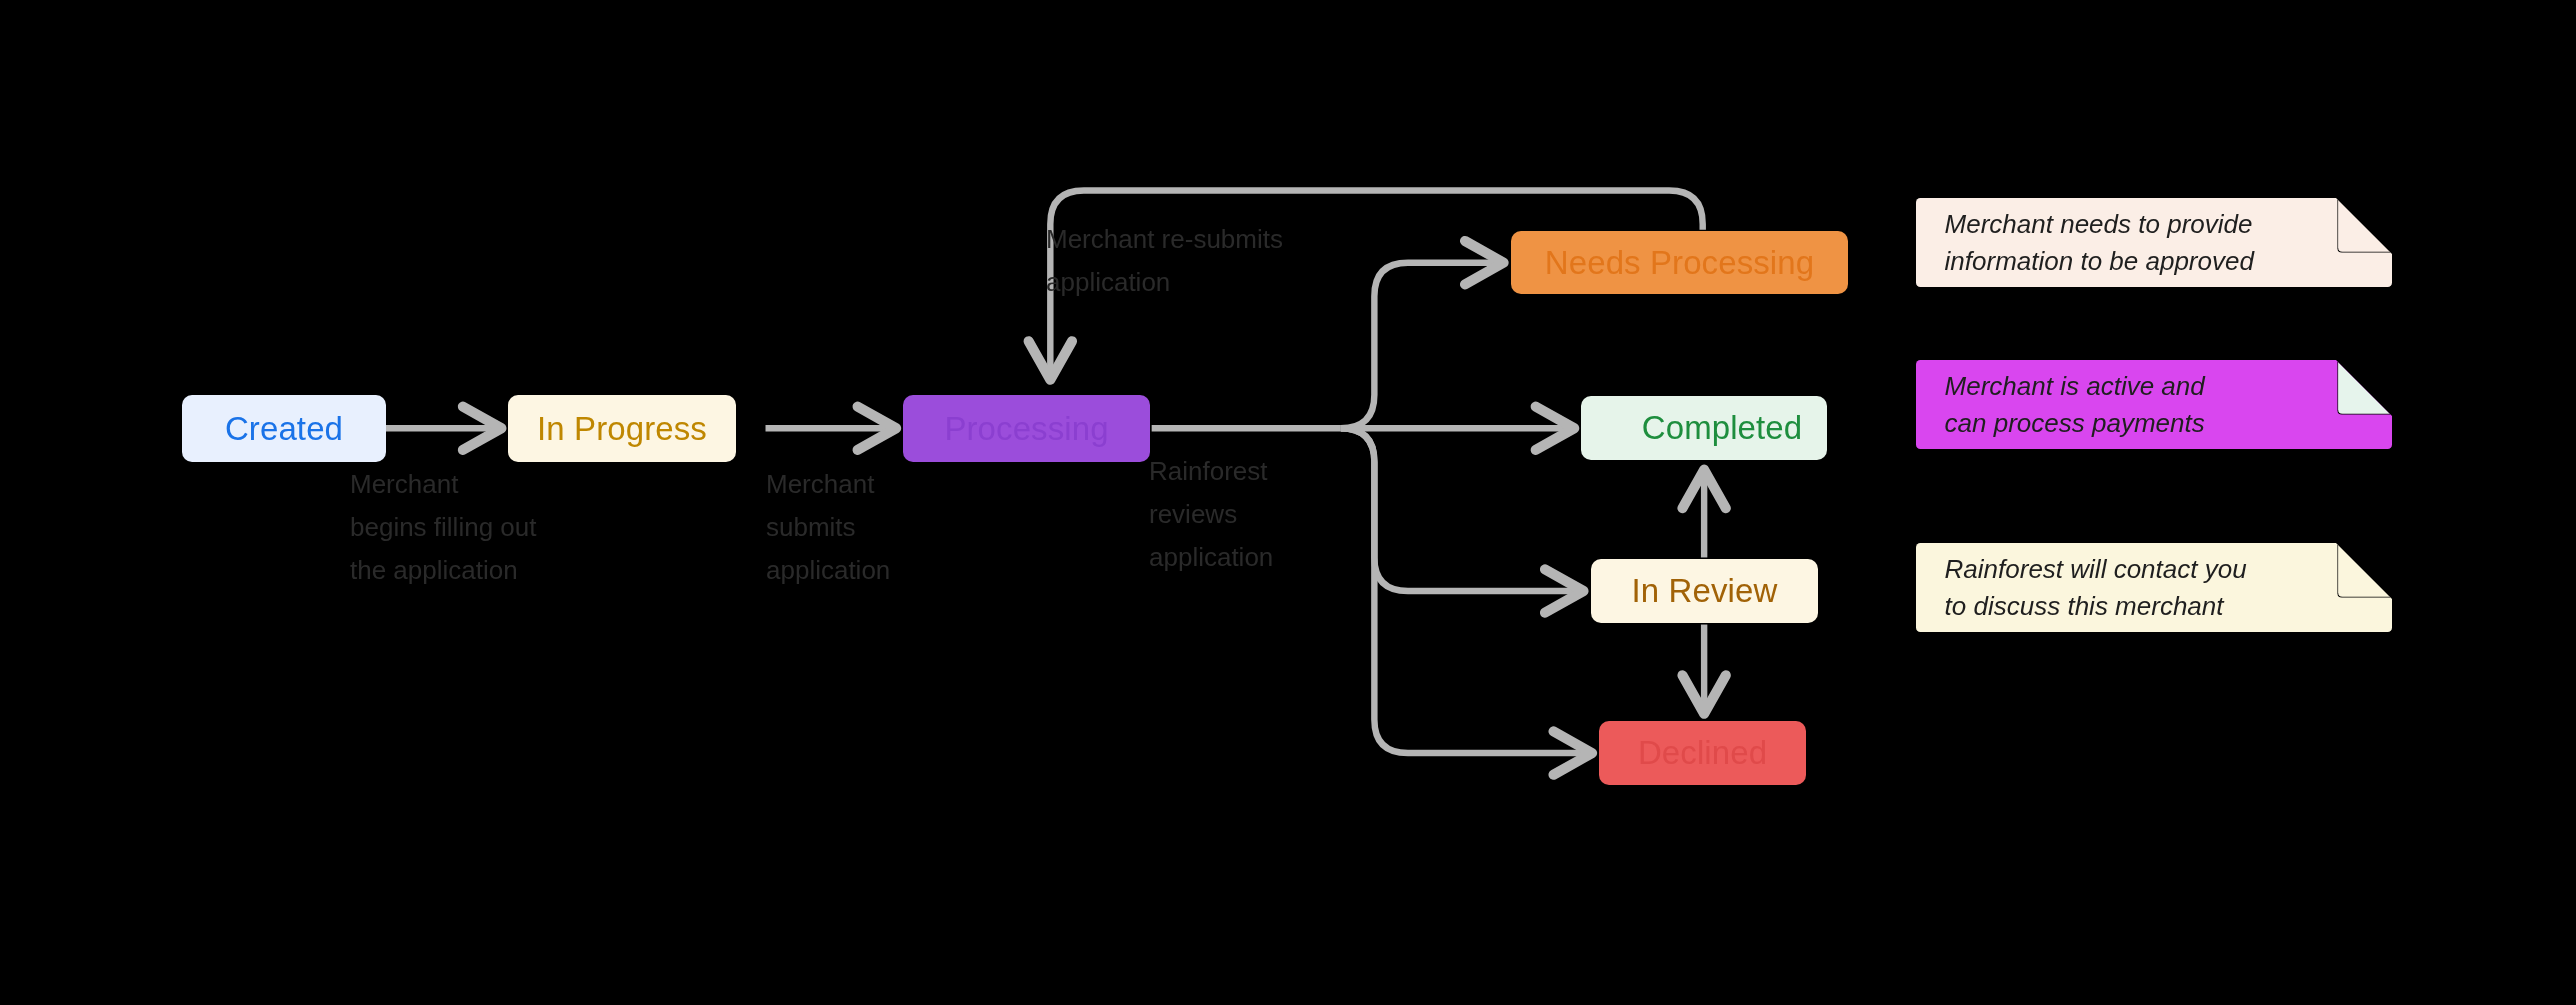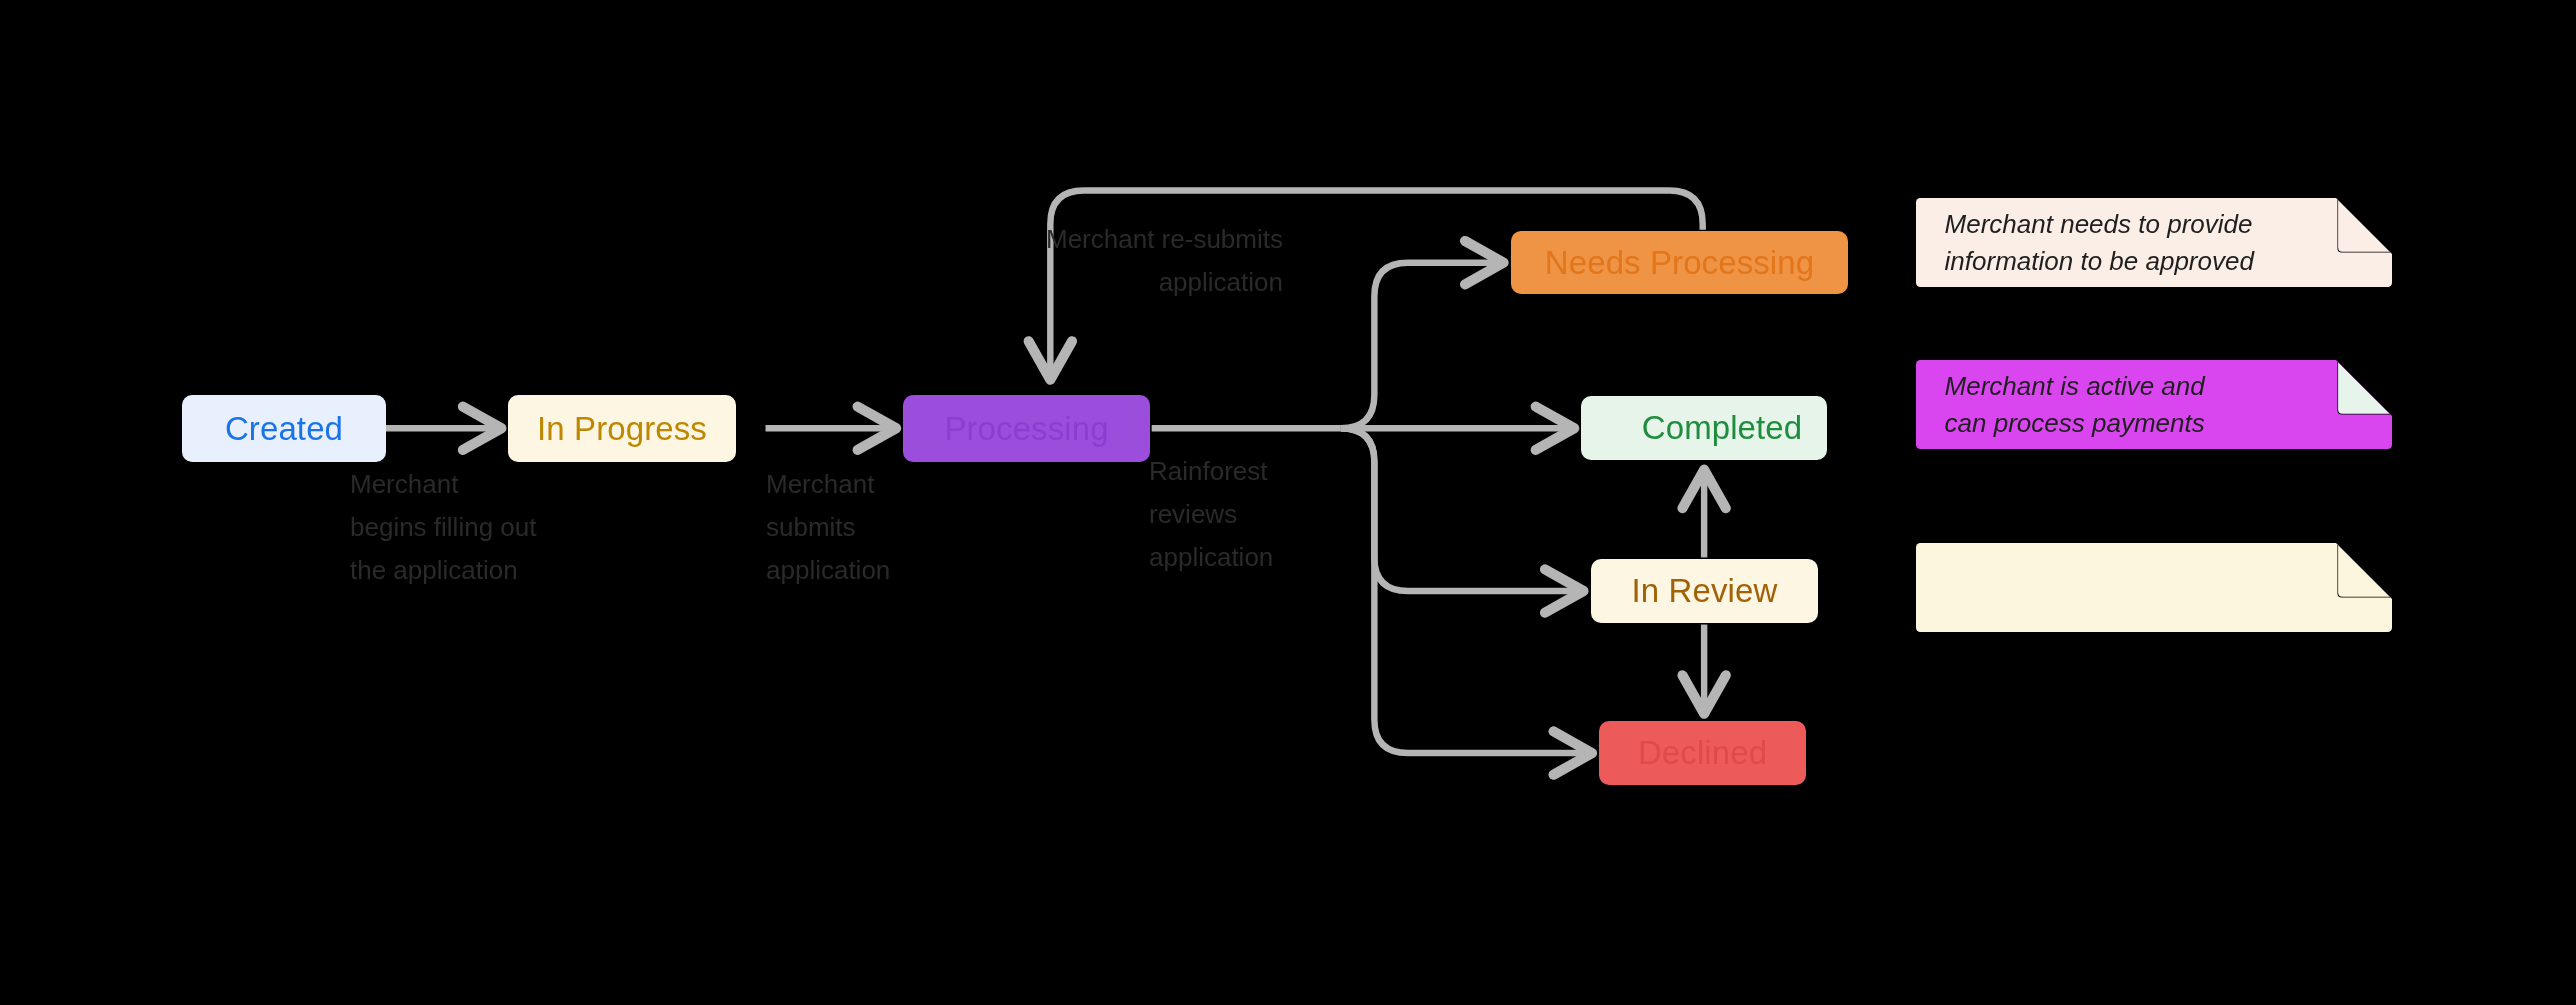--- a/index.html
+++ b/index.html
@@ -57,21 +57,21 @@
   .edge-label {
     position: absolute;
     font-size: 26px;
     line-height: 43px;
     color: #2a2a2a;
     white-space: pre-line;
   }
   .el-created-inprogress { left: 350px;  top: 463px; }
   .el-inprogress-proc    { left: 766px; top: 463px; }
   .el-proc-out           { left: 1149px; top: 450px; }
-  .el-resubmit           { left: 1046px; top: 218px; text-align: right; }
+  .el-resubmit           { left: 1046px; top: 218px; }
 
   
   .note {
     position: absolute;
     box-sizing: border-box;
     font-size: 26px;
     line-height: 37px;
     color: #1f1f1f;
     padding: 0 28.6px;
     display: flex;
@@ -192,17 +192,19 @@
     </svg>
     <span>Merchant is active and
 can process payments</span>
   </div>
 
   <div class="note note3">
     <svg class="note-fold" viewBox="0 0 78 78" width="56" height="56">
       <path d="M 2 2 L 2 70 Q 2 76 8 76 L 76 76 Z" fill="#000000"></path>
       <path d="M 3 3 L 3 69 Q 3 75 9 75 L 75 75 Z" fill="#fbf6dd"></path>
     </svg>
+    <span>Rainforest will contact you
+to discuss this merchant</span>
   </div>
 
 
 </div>
 
 
 </body></html>

